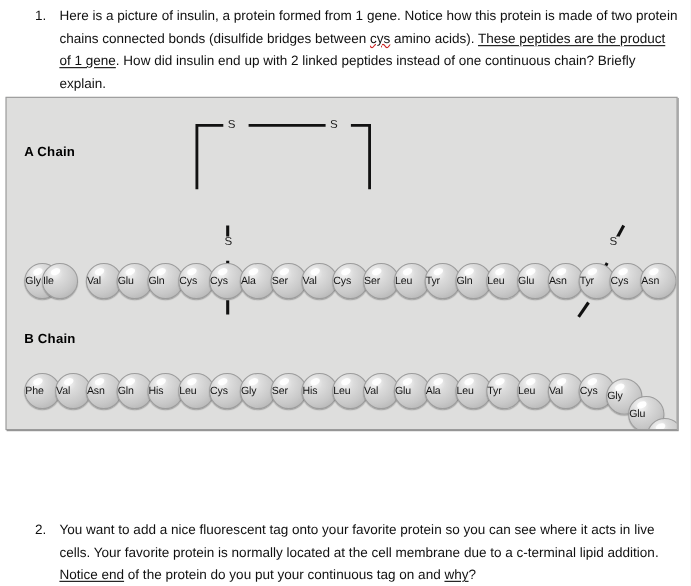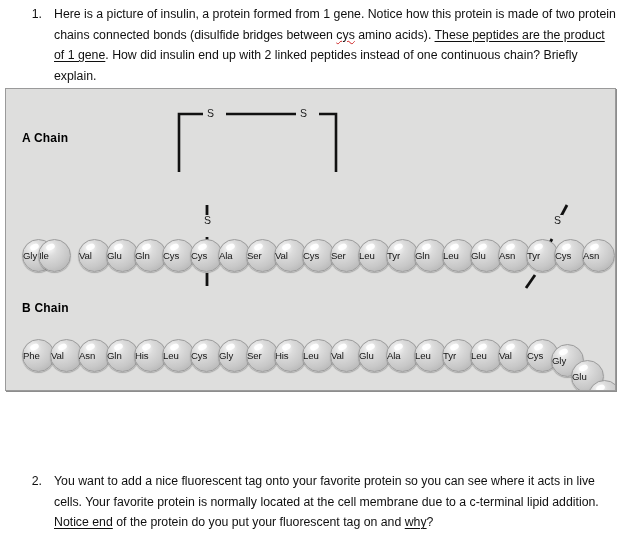--- a/index.html
+++ b/index.html
@@ -272,15 +272,15 @@
       <div class="bead" style="left: 565px; top: 271px; z-index: 30;">
         <span>Glu</span>
       </div>
       <div class="bead" style="left: 582px; top: 291px; z-index: 31;"></div>
     </div>
 </div>
 
 <div id="q2" class="question">
   <div class="q-num">2.</div>
   <div class="q-body">
-    <span>You want to add a nice fluorescent tag onto your favorite protein so you can see where it acts in live cells.  Your favorite protein is normally located at the cell membrane due to a c-terminal lipid addition.  </span><span class="u">Notice end</span><span> of the protein do you put your fluorescent tag on and </span><span class="u">why</span><span>?</span>
+    <span>You want to add a nice fluorescent tag onto your favorite protein so you can see where it acts in live cells.  Your favorite protein is normally located at the cell membrane due to a c-terminal lipid addition.  </span><span class="u">Notice end</span><span> of the protein do you put your continuous tag on and </span><span class="u">why</span><span>?</span>
   </div>
 </div>
 
 </body></html>

